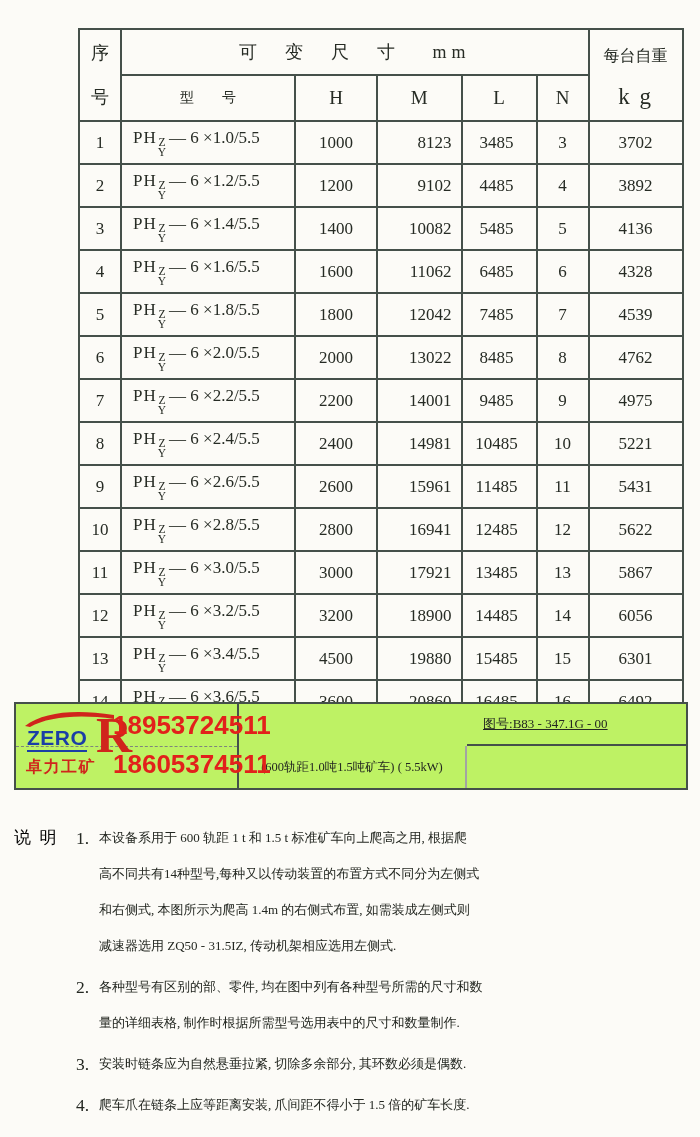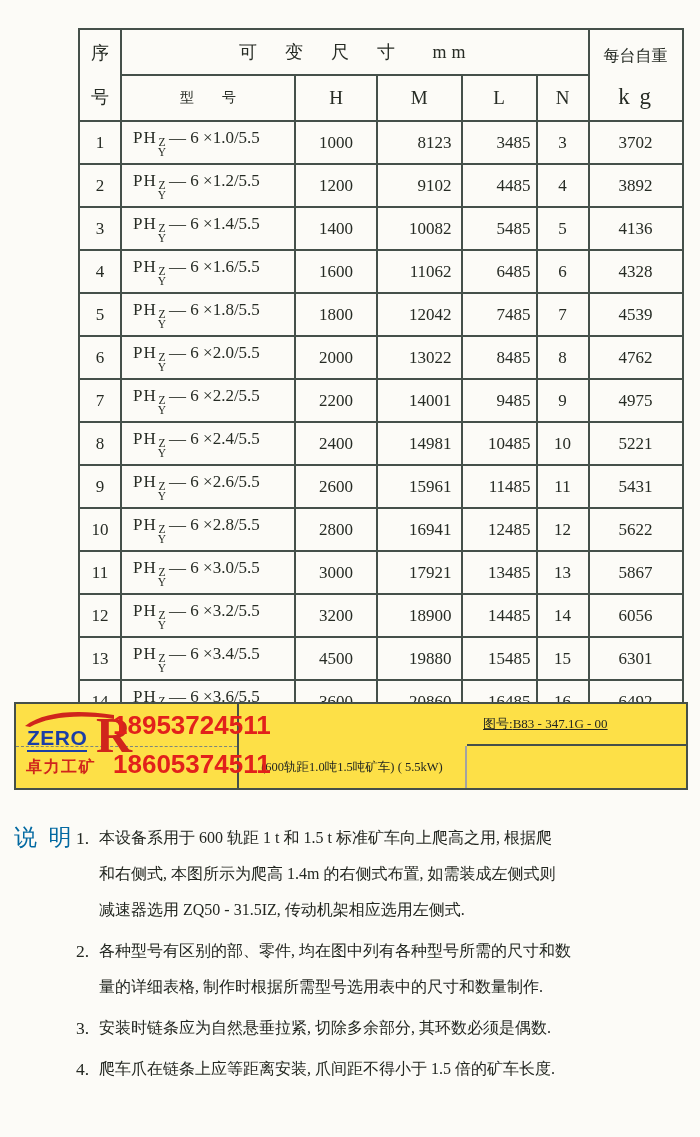--- a/index.html
+++ b/index.html
@@ -40,36 +40,36 @@
   th.model-h { width:172px; font-size:14px; }
   th.col-h { width:80px; font-size:19px; }
   th.col-m { width:82px; font-size:19px; }
   th.col-l { width:73px; font-size:19px; }
   th.col-n { width:50px; font-size:19px; }
 
   td.c-no { font-size:16px; }
   td.c-model { text-align:left; padding-left:11px; font-size:17px; white-space:nowrap; }
   td.c-model .mp { letter-spacing:1px; }
   td.c-m { text-align:right; padding-right:9px;padding-left:31px; }
-  td.c-l { text-align:right; padding-right:5px; }
+  td.c-l { padding-right:5px; }
 
   .zy {
     display:inline-flex; flex-direction:column; align-items:center;
     font-size:11.5px; line-height:10.5px;
     vertical-align:-3px; margin:0 3px 0 1px;
   }
 
   
   .title-block {
     position:absolute; left:14px; top:702px; width:674px; height:88px;
     box-sizing:border-box; border:2.5px solid #45504a;
     display:grid;
     grid-template-columns:223px 228px 1fr;
     grid-template-rows:1fr 1fr;
-    background:#fde047;
+    background:#bef264;
   }
   .tb-left { grid-column:1; grid-row:1/3; position:relative; border-right:2px solid #45504a; }
   .tb-left .mid-rule {
     position:absolute; left:0; right:0; top:50%; height:0;
     border-top:1.5px dashed #7d857c; z-index:1;
   }
   .tb-mid-top {
     grid-column:2; grid-row:1; border-right:2px solid #45504a; border-bottom:2px solid #45504a;
     display:flex; align-items:center; justify-content:center;
     font-size:19px; letter-spacing:4px;
@@ -112,28 +112,28 @@
   }
   .phones {
     position:absolute; left:97px; top:2px; z-index:2; white-space:nowrap;
     font-family:"Liberation Sans", sans-serif; font-weight:bold;
     font-size:26px; line-height:39px; color:#e2211b;
   }
 
   
   .notes { position:absolute; left:14px; top:820px; width:678px; display:flex; }
   .notes-label {
-    width:62px; font-size:23px; white-space:pre; line-height:36px;
-    color:#0369a1; flex:none;
+    width:62px; font-size:17px; white-space:pre; line-height:36px;
+    color:#000000; flex:none;
   }
   .notes-items { flex:1; }
   .note-item { display:flex; margin-bottom:5px; }
   .note-no { width:23px; flex:none; font-size:17.5px; line-height:36px; }
   .note-lines { flex:1; }
-  .note-line { font-size:16px; line-height:36px; white-space:nowrap; }
+  .note-line { font-size:13px; line-height:36px; white-space:nowrap; }
 </style>
 </head>
 <body>
 
 <div class="page">
 
   <table class="main-table">
     <thead>
       <tr>
         <th class="serial" rowspan="2">
@@ -353,20 +353,21 @@
     </div>
   </div>
 
   <div class="notes">
     <div class="notes-label">说  明</div>
     <div class="notes-items" id="notes-items">
         <div class="note-item">
           <div class="note-no">1.</div>
           <div class="note-lines">
             <div class="note-line">本设备系用于 600 轨距 1 t 和 1.5 t 标准矿车向上爬高之用, 根据爬</div>
+            <div class="note-line">高不同共有14种型号,每种又以传动装置的布置方式不同分为左侧式</div>
             <div class="note-line">和右侧式, 本图所示为爬高 1.4m 的右侧式布置, 如需装成左侧式则</div>
             <div class="note-line">减速器选用 ZQ50 - 31.5IZ, 传动机架相应选用左侧式.</div>
           </div>
         </div>
         <div class="note-item">
           <div class="note-no">2.</div>
           <div class="note-lines">
             <div class="note-line">各种型号有区别的部、零件, 均在图中列有各种型号所需的尺寸和数</div>
             <div class="note-line">量的详细表格, 制作时根据所需型号选用表中的尺寸和数量制作.</div>
           </div>

